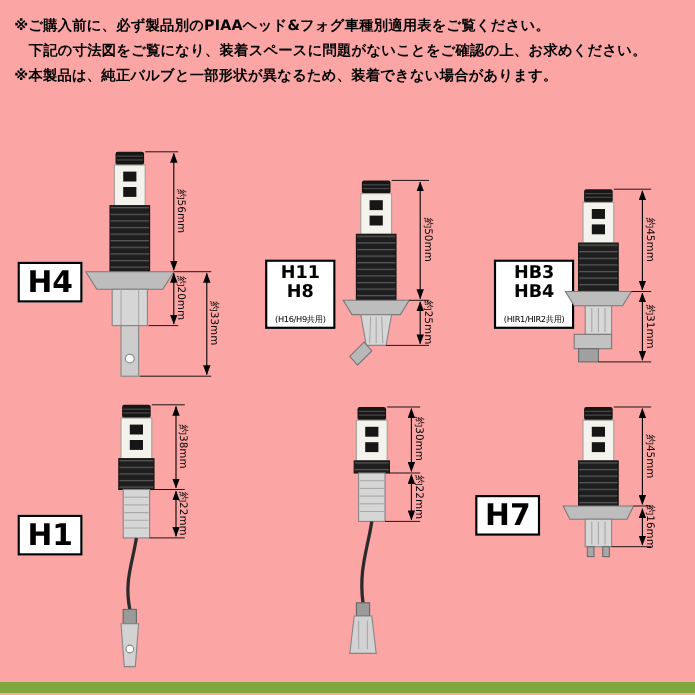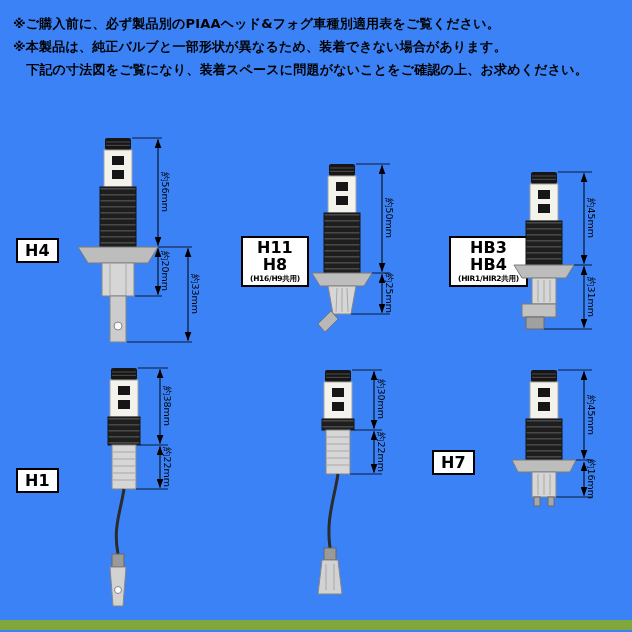--- a/index.html
+++ b/index.html
@@ -1,27 +1,27 @@
 <!DOCTYPE html>
 <html><head>
 <meta charset="utf-8">
 <style>
   * { margin:0; padding:0; box-sizing:border-box; }
   html,body { background:#fff; }
   body { font-family:"DejaVu Sans","Liberation Sans",sans-serif; color:#000; }
-  .page { position:relative; width:632px; height:632px; background:#3b82f6; overflow:hidden; }
+  .page { position:relative; width:632px; height:632px; background:#fca5a5; overflow:hidden; }
 
   .notes { position:absolute; left:13px; top:12px; width:612px; }
   .note-line { font-size:13px; font-weight:bold; line-height:23px; letter-spacing:.2px; white-space:nowrap; }
 
   .label-box { position:absolute; border:2px solid #000; background:#fff; text-align:center;
                padding:2px 7px; min-width:36px; }
-  .label-main { display:block; font-weight:bold; font-size:16px; line-height:1.08; }
+  .label-main { display:block; font-weight:bold; font-size:27px; line-height:1.08; }
   .label-main.sm { font-size:16px; line-height:1.05; }
-  .label-sub { display:block; font-weight:bold; font-size:7.5px; line-height:1.25; letter-spacing:-.3px; white-space:nowrap; }
+  .label-sub { display:block; font-weight:normal; font-size:7.5px; line-height:1.25; letter-spacing:-.3px; white-space:nowrap;margin-top:12px; }
 
   .bulb-svg { position:absolute; overflow:visible; }
   .tick { stroke:#000; stroke-width:.8; }
   .dl   { stroke:#000; stroke-width:1; }
   text.dim-text { font-size:9.5px; fill:#000; font-family:"DejaVu Sans","Liberation Sans",sans-serif; }
 
   .footer-bar { position:absolute; left:0; right:0; bottom:2px; height:10px; }
 </style>
 </head>
 <body>
@@ -43,22 +43,22 @@
         <rect x="-12" y="6.8" width="24" height="1.2" fill="#454545"></rect>
         <rect x="-14" y="12" width="28" height="37" fill="#f3f2ec" stroke="#a3a199"></rect>
         <rect x="-6" y="18" width="12" height="9" fill="#161616"></rect>
         <rect x="-6" y="32" width="12" height="9" fill="#161616"></rect>
       </g>
     </defs>
   </svg>
 
   <div class="notes">
     <div class="note-line">※ご購入前に、必ず製品別のPIAAヘッド&amp;フォグ車種別適用表をご覧ください。</div>
+    <div class="note-line">　下記の寸法図をご覧になり、装着スペースに問題がないことをご確認の上、お求めください。</div>
     <div class="note-line">※本製品は、純正バルブと一部形状が異なるため、装着できない場合があります。</div>
-    <div class="note-line">　下記の寸法図をご覧になり、装着スペースに問題がないことをご確認の上、お求めください。</div>
   </div>
 
   <div class="label-box" style="left:16px;top:238px">
     <span class="label-main">H4</span>
   </div>
   <div class="label-box" style="left:241px;top:236px">
     <span class="label-main sm">H11</span>
     <span class="label-main sm">H8</span>
     <span class="label-sub">(H16/H9共用)</span>
   </div>

